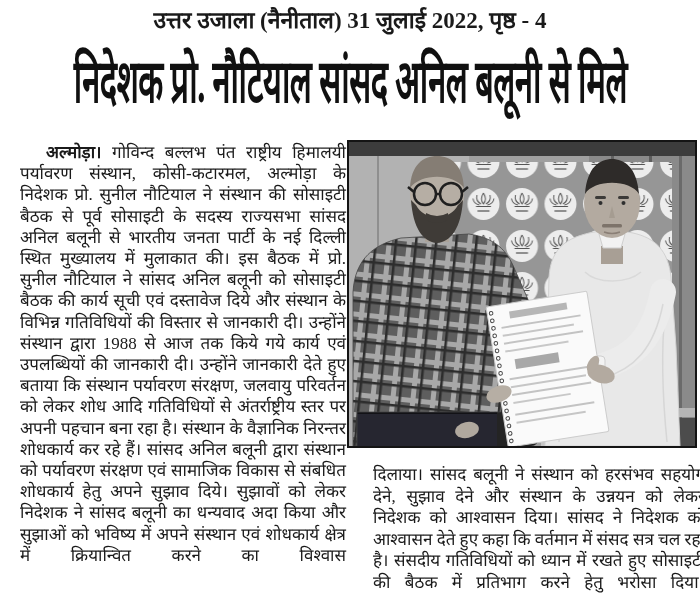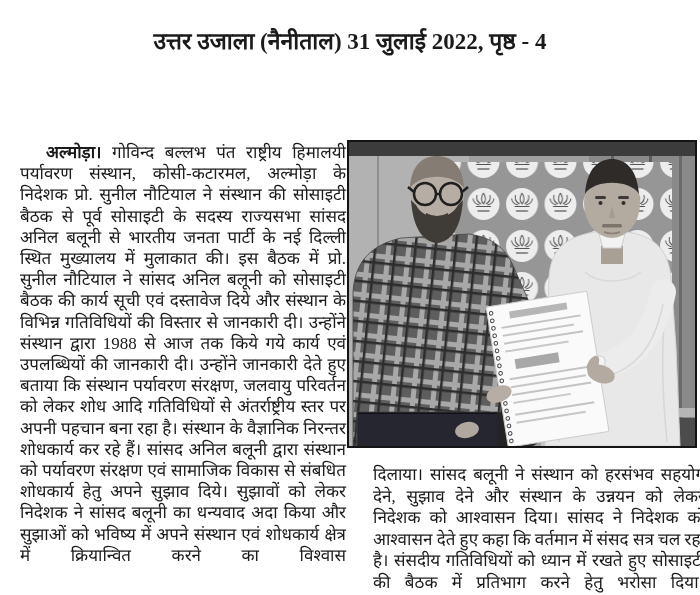--- a/index.html
+++ b/index.html
@@ -3,21 +3,21 @@
 <meta charset="utf-8">
 <style>
   html,body { margin:0; padding:0; background:#ffffff; }
   .page {
     position:relative; width:700px; height:595px; overflow:hidden;
     background:#ffffff; color:#1a1a1a;
     font-family:"Liberation Serif","DejaVu Serif",serif;
   }
   .masthead {
     text-align:center; font-weight:bold; font-size:23px;
-    padding-top:24px; letter-spacing:0;
+    padding-top:3px; letter-spacing:0;
   }
   .headline-wrap {
     height:92px; margin-top:2px;
     display:flex; justify-content:center; align-items:flex-start;
   }
   .headline {
     font-weight:bold; font-size:37px; white-space:nowrap;
     transform:scale(0.88,1.62); transform-origin:center top;
     letter-spacing:-0.5px; color:#101010;
   }
@@ -41,20 +41,23 @@
   }
   .col-right p { margin:8px; }
 </style>
 </head>
 <body>
 
 <div class="page">
 
   <div class="masthead">उत्तर उजाला (नैनीताल) 31 जुलाई 2022, पृष्ठ - 4</div>
 
+  <div class="headline-wrap">
+    <div class="headline">निदेशक प्रो. नौटियाल सांसद अनिल बलूनी से मिले</div>
+  </div>
 
   <div class="article">
 
     <div class="col-left">
       <p><span class="dateline">अल्मोड़ा।</span> <span>गोविन्द बल्लभ पंत राष्ट्रीय हिमालयी पर्यावरण संस्थान, कोसी-कटारमल, अल्मोड़ा के निदेशक प्रो. सुनील नौटियाल ने संस्थान की सोसाइटी बैठक से पूर्व सोसाइटी के सदस्य राज्यसभा सांसद अनिल बलूनी से भारतीय जनता पार्टी के नई दिल्ली स्थित मुख्यालय में मुलाकात की। इस बैठक में प्रो. सुनील नौटियाल ने सांसद अनिल बलूनी को सोसाइटी बैठक की कार्य सूची एवं दस्तावेज दिये और संस्थान के विभिन्न गतिविधियों की विस्तार से जानकारी दी। उन्होंने संस्थान द्वारा 1988 से आज तक किये गये कार्य एवं उपलब्धियों की जानकारी दी। उन्होंने जानकारी देते हुए बताया कि संस्थान पर्यावरण संरक्षण, जलवायु परिवर्तन को लेकर शोध आदि गतिविधियों से अंतर्राष्ट्रीय स्तर पर अपनी पहचान बना रहा है। संस्थान के वैज्ञानिक निरन्तर शोधकार्य कर रहे हैं। सांसद अनिल बलूनी द्वारा संस्थान को पर्यावरण संरक्षण एवं सामाजिक विकास से संबधित शोधकार्य हेतु अपने सुझाव दिये। सुझावों को लेकर निदेशक ने सांसद बलूनी का धन्यवाद अदा किया और सुझाओं को भविष्य में अपने संस्थान एवं शोधकार्य क्षेत्र में क्रियान्वित करने का विश्वास</span></p>
     </div>
 
     <div class="photo-frame">
       <svg width="346" height="304" viewBox="0 0 346 304">
         <defs>

